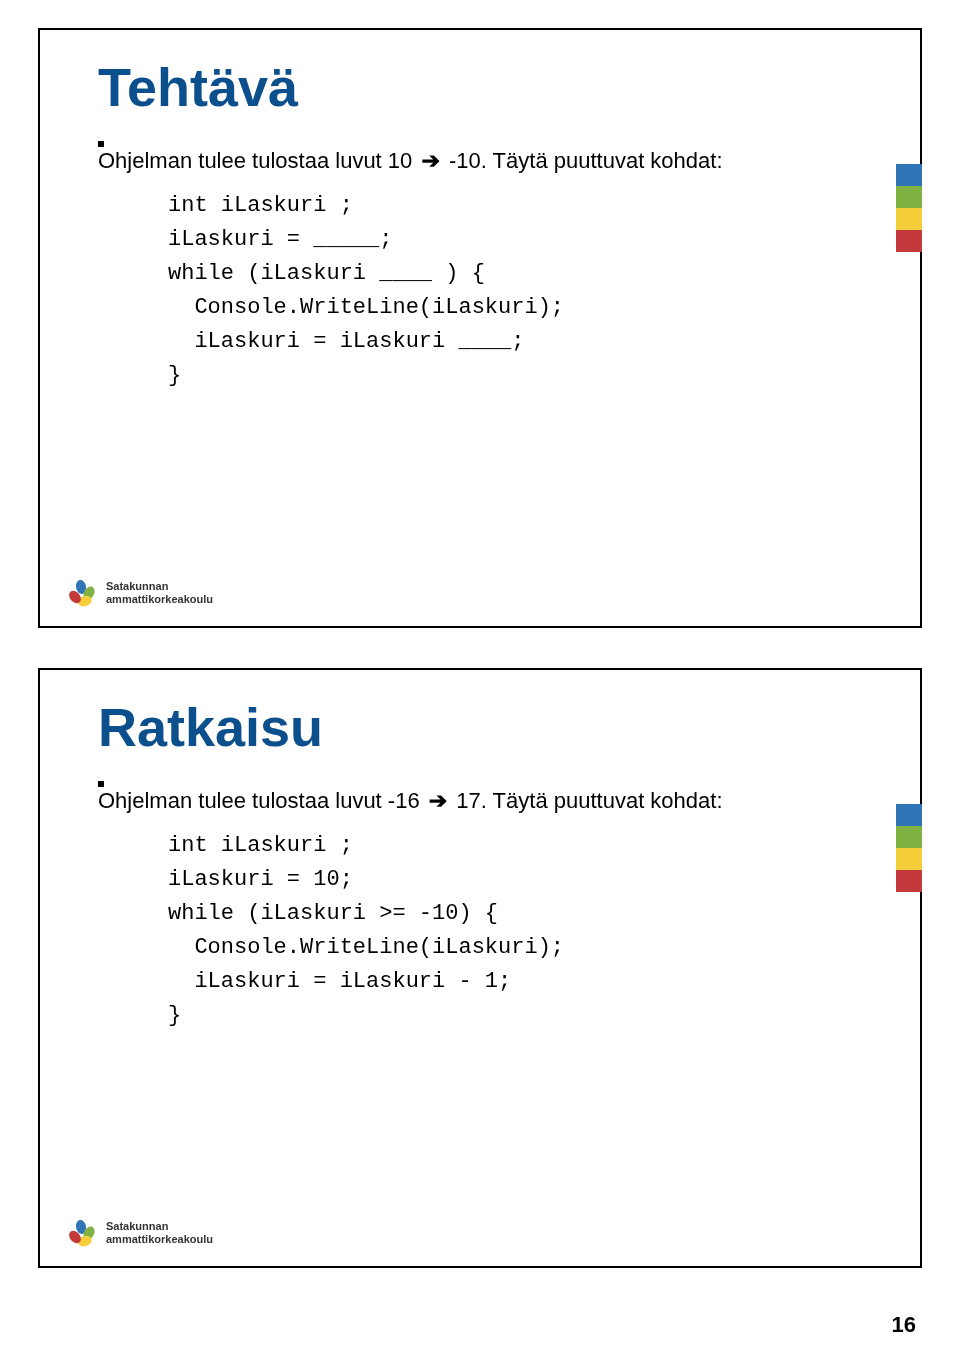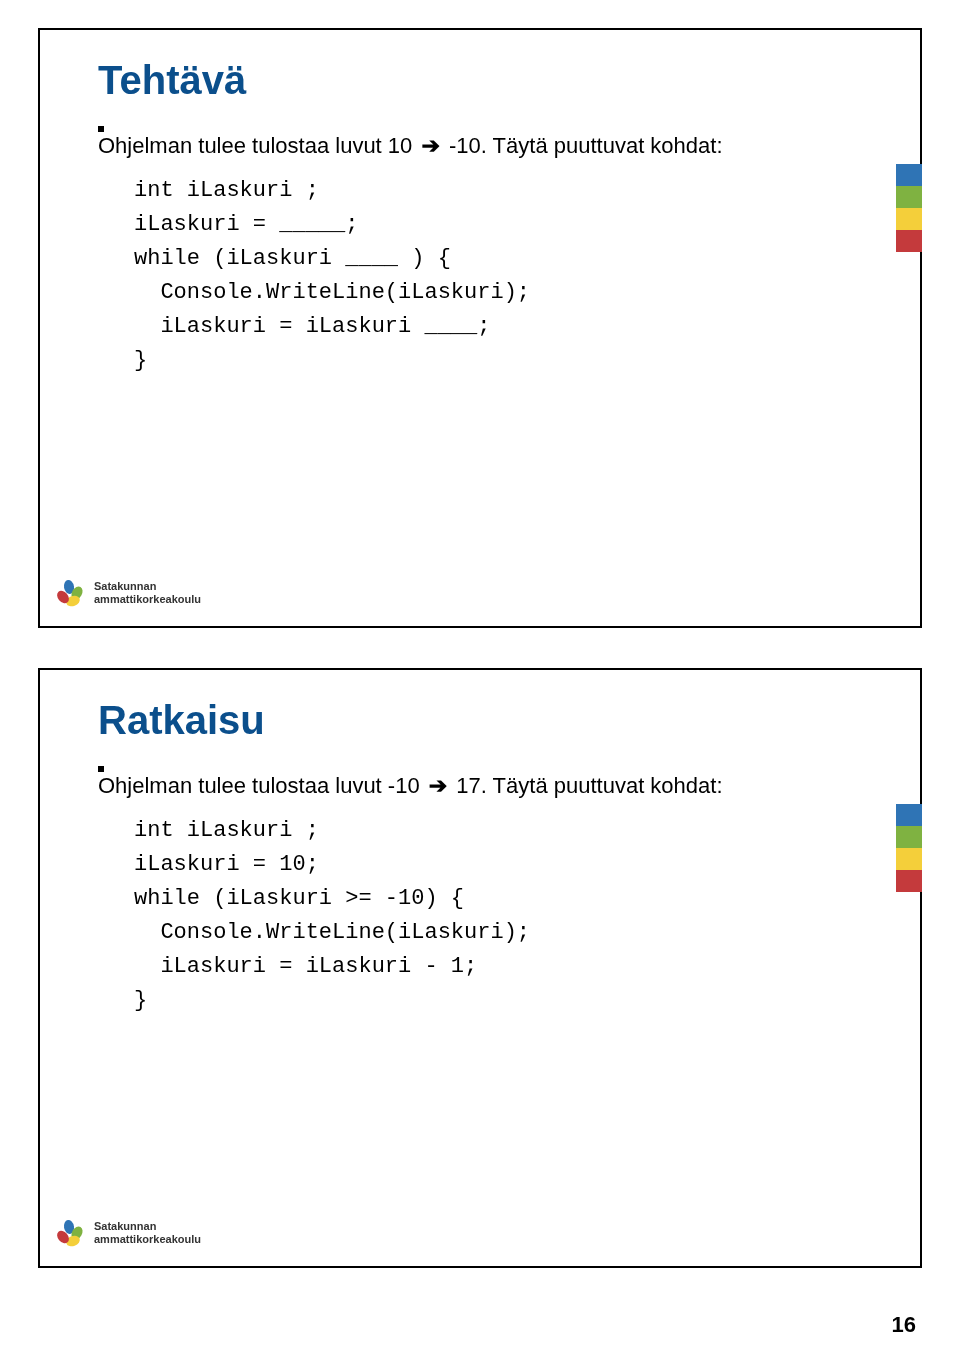--- a/index.html
+++ b/index.html
@@ -19,21 +19,21 @@
     height: 600px;
     position: relative;
     background: #fff;
     margin-bottom: 40px;
     box-sizing: border-box;
   }
   .slide-inner {
     padding: 28px 50px 10px 58px;
   }
   .title {
-    font-size: 40px;
+    font-size: 54px;
     font-weight: bold;
     color: #0b4f8c;
     margin: 0 0 14px 0;
     line-height: 1.1;
   }
   .bullet-row {
     display: flex;
     align-items: flex-start;
     font-size: 22px;
     color: #000;
@@ -56,39 +56,39 @@
     display: inline-block;
     font-weight: bold;
     margin: 0 3px;
   }
   .code-block {
     font-family: "Courier New", Courier, monospace;
     font-size: 22px;
     line-height: 1.55;
     white-space: pre;
     color: #000;
-    margin-left: 36px;
+    margin-left: 70px;
     margin-top: 8px;
   }
   .color-edge {
     position: absolute;
     right: -2px;
     top: 134px;
     width: 26px;
   }
   .stripe {
     height: 22px;
   }
   .s-blue   { background: #2f74b5; }
   .s-green  { background: #7fb241; }
   .s-yellow { background: #f4cf3a; }
   .s-red    { background: #c43a3c; }
   .logo-area {
     position: absolute;
-    left: 16px;
+    left: 28px;
     bottom: 20px;
     display: flex;
     align-items: center;
   }
   .logo-mark {
     position: relative;
     width: 30px;
     height: 26px;
     margin-right: 8px;
   }
@@ -157,21 +157,21 @@
       </div>
     </div>
   </div>
 
   <div class="slide">
     <div class="slide-inner">
       <h1 class="title">Ratkaisu</h1>
       <div class="bullet-row">
         <div class="bullet-dot"></div>
         <div class="bullet-text">
-          <span>Ohjelman tulee tulostaa luvut -10 </span><span class="arrow">➔</span><span> 17. Täytä puuttuvat kohdat:</span>
+          <span>Ohjelman tulee tulostaa luvut -16 </span><span class="arrow">➔</span><span> 17. Täytä puuttuvat kohdat:</span>
         </div>
       </div>
       <div class="code-block">int iLaskuri ;
 iLaskuri = 10;
 while (iLaskuri &gt;= -10) {
   Console.WriteLine(iLaskuri);
   iLaskuri = iLaskuri - 1;
 }</div>
     </div>
     <div class="color-edge">

